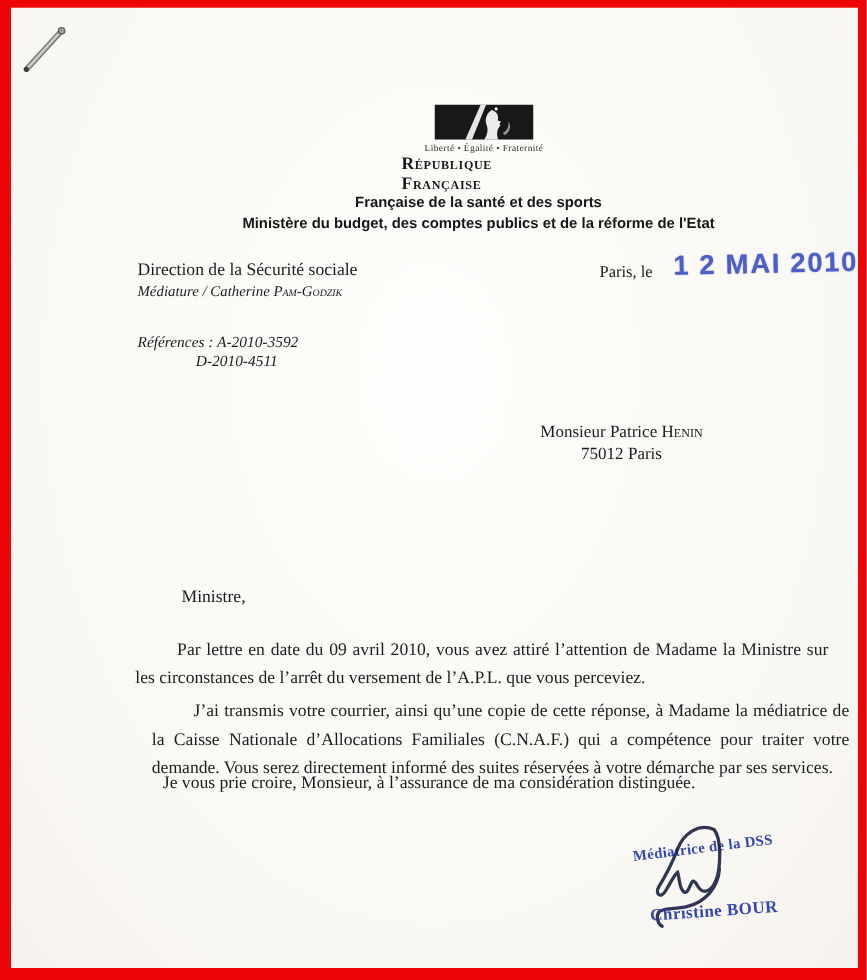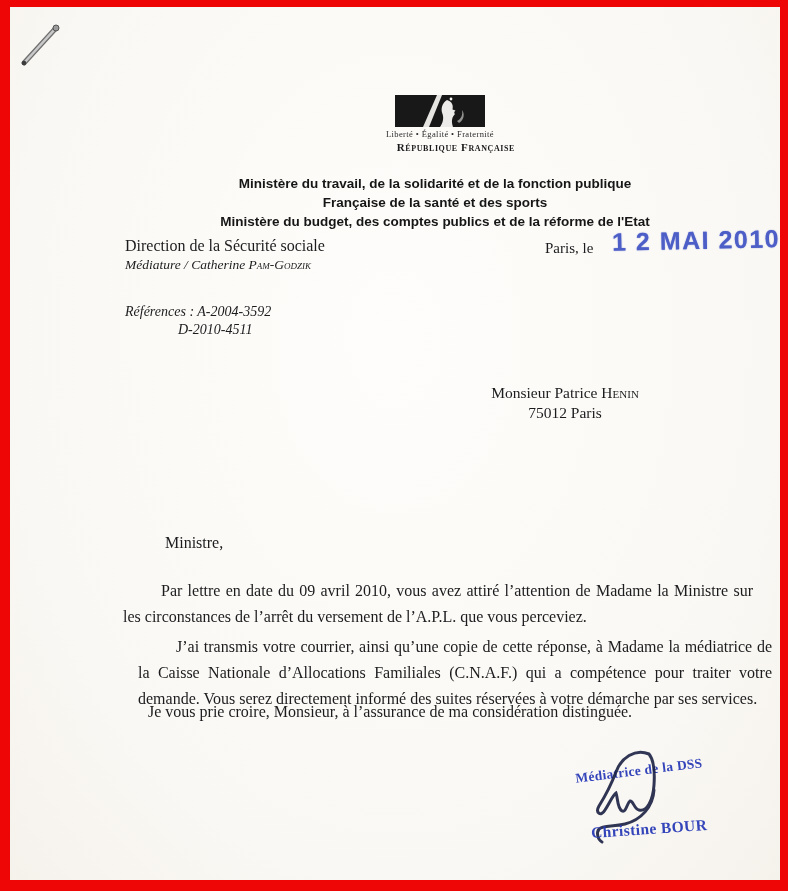--- a/index.html
+++ b/index.html
@@ -32,24 +32,24 @@
   .logo-box{left:385px;top:88px;width:90px;height:32px;}
   .logo-tagline{
     left:355px;top:122px;width:150px;
     text-align:center;
     font-size:8.5px;
     letter-spacing:.4px;
     color:#2a2a2a;
   }
   .logo-republic{
     left:355px;top:134px;width:150px;
-    text-align:right;
+    text-align:left;
     font-variant:small-caps;
     font-weight:700;
-    font-size:11px;
+    font-size:16px;
     letter-spacing:.6px;
     color:#1a1a1a;
   }
 
   
   .ministries{
     left:85px;top:167px;width:680px;
     text-align:center;
     font-family:"Liberation Sans", sans-serif;
     font-weight:700;
@@ -137,35 +137,34 @@
       <rect x="0" y="0" width="90" height="32" fill="#181818"></rect>
       <path d="M28,32 L42,0 L47,0 L34,32 Z" fill="#f8f7f4" opacity="0.92"></path>
       <path d="M52,5 C47,8 45.5,14 47.5,19 C49,23 48,28 45,32 L58,32 C56,26 57,22 60,19 C58.5,18 59.5,16.5 60.5,15.5 L57.5,14.5 C58.5,10 57,6.5 52,5 Z" fill="#f8f7f4" opacity="0.95"></path>
       <path d="M62,26 C66,24 68,20 67,15 C70,19 69,25 64,28 Z" fill="#f8f7f4" opacity="0.55"></path>
       <circle cx="56" cy="4" r="1.4" fill="#f8f7f4"></circle>
     </svg>
     <div class="abs logo-tagline">Liberté • Égalité • Fraternité</div>
     <div class="abs logo-republic">République Française</div>
 
     <div class="abs ministries">
-      <div>Ministère du travail, de la solidarité et de la fonction publique</div>
       <div>Française de la santé et des sports</div>
       <div>Ministère du budget, des comptes publics et de la réforme de l'Etat</div>
     </div>
 
     <div class="abs sender">
       <div class="sender-direction">Direction de la Sécurité sociale</div>
       <div class="sender-mediature"><span>Médiature / Catherine </span><span class="sc">Pam-Godzik</span></div>
     </div>
 
     <div class="abs paris-le">Paris, le</div>
     <div class="abs date-stamp">1 2 MAI 2010</div>
 
     <div class="abs references">
-      <div class="line1">Références : A-2004-3592</div>
+      <div class="line1">Références : A-2010-3592</div>
       <div class="line2">D-2010-4511</div>
     </div>
 
     <div class="abs recipient">
       <div><span>Monsieur Patrice </span><span class="sc">Henin</span></div>
       <div>75012 Paris</div>
     </div>
 
     <div class="abs salutation">Ministre,</div>
     <p class="abs para para1">Par lettre en date du 09 avril 2010, vous avez attiré l’attention de Madame la Ministre sur les circonstances de l’arrêt du versement de l’A.P.L. que vous perceviez.</p>

